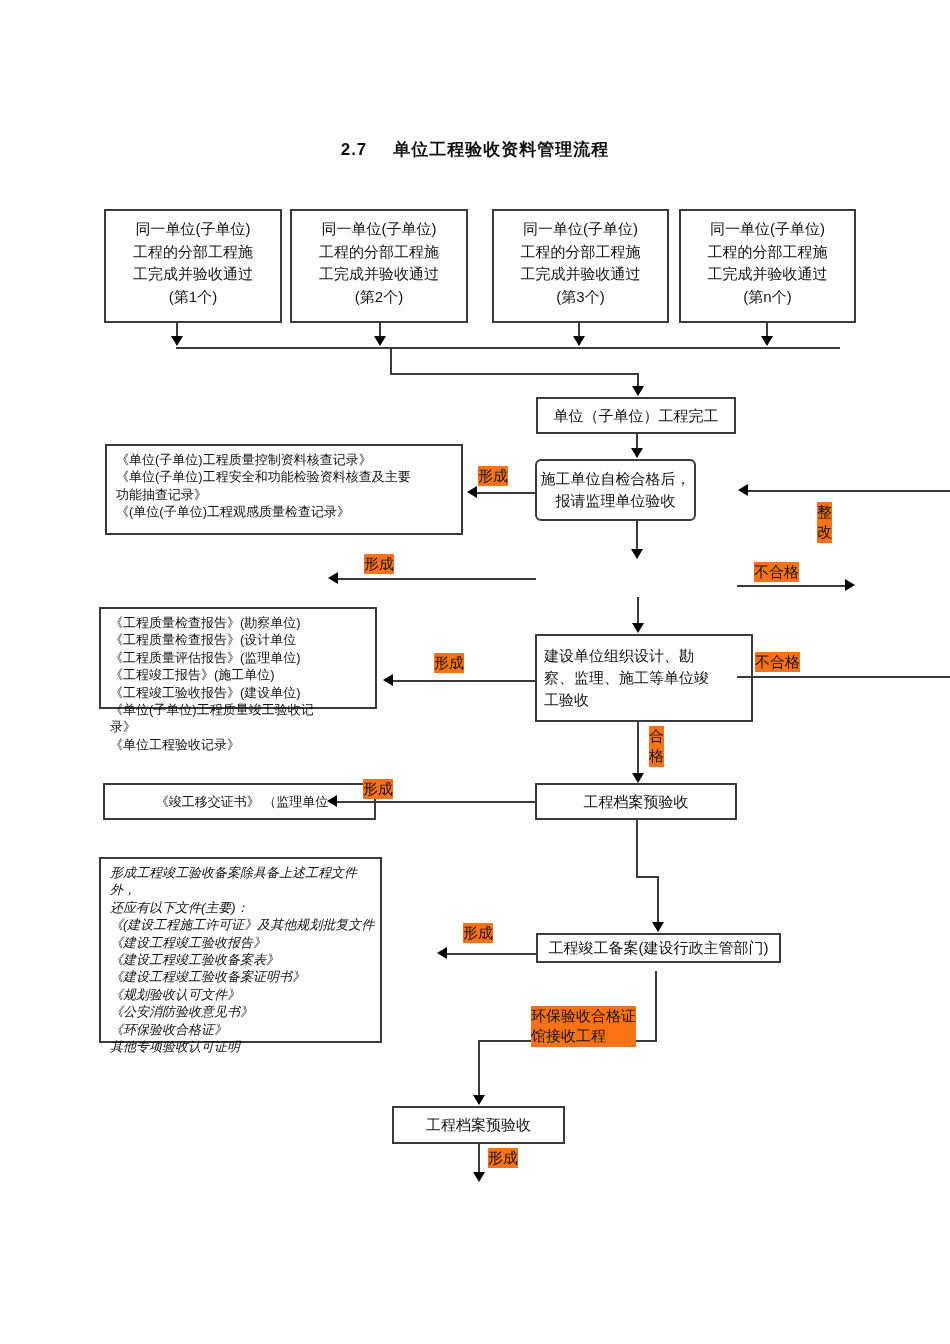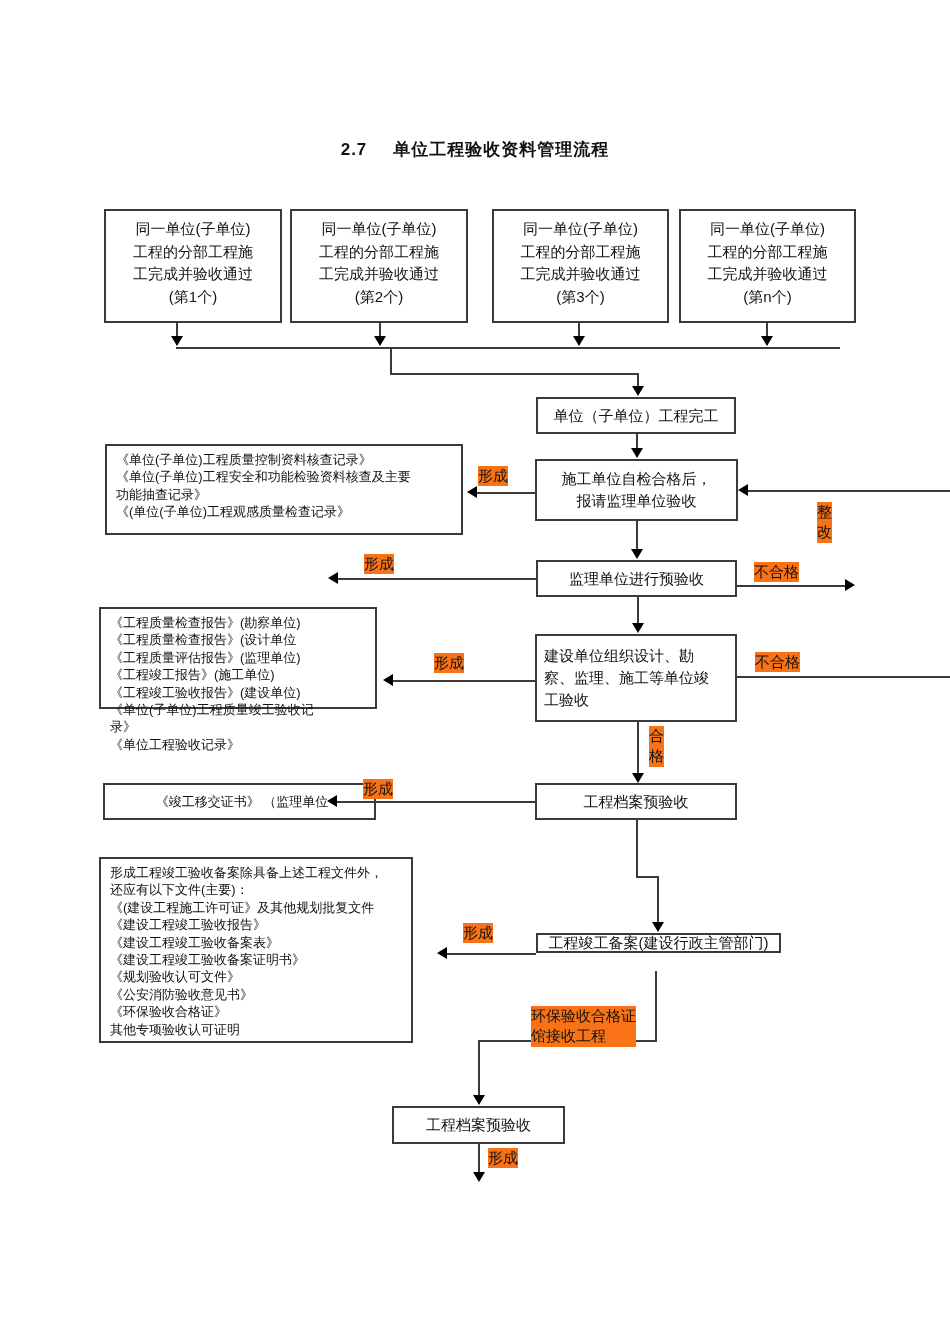--- a/index.html
+++ b/index.html
@@ -46,44 +46,43 @@
   <div class="box toprow" style="left:492px;top:209px;width:177px;height:114px;">同一单位(子单位)
 工程的分部工程施
 工完成并验收通过
 (第3个)</div>
   <div class="box toprow" style="left:679px;top:209px;width:177px;height:114px;">同一单位(子单位)
 工程的分部工程施
 工完成并验收通过
 (第n个)</div>
 
   <div class="box" style="left:536px;top:397px;width:200px;height:37px;">单位（子单位）工程完工</div>
-  <div class="box" style="left:535px;top:459px;width:203px;height:62px;">施工单位自检合格后，
+  <div class="box" style="left:535px;top:459px;width:161px;height:62px;border-radius:6px;">施工单位自检合格后，
 报请监理单位验收</div>
-  <div class="box" style="left:536px;top:560px;width:201px;height:37px;">监理单位进行预验收</div>
-  <div class="box leftalign" style="left:535px;top:634px;width:202px;height:88px;">建设单位组织设计、勘
+  <div class="box leftalign" style="left:535px;top:634px;width:218px;height:88px;">建设单位组织设计、勘
 察、监理、施工等单位竣
 工验收</div>
   <div class="box" style="left:535px;top:783px;width:202px;height:37px;">工程档案预验收</div>
-  <div class="box" style="left:536px;top:933px;width:245px;height:20px;">工程竣工备案(建设行政主管部门)</div>
+  <div class="box" style="left:536px;top:933px;width:245px;height:30px;">工程竣工备案(建设行政主管部门)</div>
   <div class="box" style="left:392px;top:1106px;width:173px;height:38px;">工程档案预验收</div>
 
   <div class="docbox" style="left:105px;top:444px;width:358px;height:91px;">《单位(子单位)工程质量控制资料核查记录》
 《单位(子单位)工程安全和功能检验资料核查及主要
 功能抽查记录》
 《(单位(子单位)工程观感质量检查记录》</div>
   <div class="docbox" style="left:99px;top:607px;width:278px;height:102px;">《工程质量检查报告》(勘察单位)
 《工程质量检查报告》(设计单位
 《工程质量评估报告》(监理单位)
 《工程竣工报告》(施工单位)
 《工程竣工验收报告》(建设单位)
 《单位(子单位)工程质量竣工验收记
 录》
 《单位工程验收记录》</div>
   <div class="docbox" style="left:103px;top:783px;width:273px;height:37px;display:flex;align-items:center;justify-content:center;">《竣工移交证书》 （监理单位</div>
-  <div class="docbox" style="left:99px;top:857px;width:314px;height:186px;">形成工程竣工验收备案除具备上述工程文件外，
+  <div class="docbox" style="left:99px;top:857px;width:283px;height:186px;font-style:italic;">形成工程竣工验收备案除具备上述工程文件外，
 还应有以下文件(主要)：
 《(建设工程施工许可证》及其他规划批复文件
 《建设工程竣工验收报告》
 《建设工程竣工验收备案表》
 《建设工程竣工验收备案证明书》
 《规划验收认可文件》
 《公安消防验收意见书》
 《环保验收合格证》
 其他专项验收认可证明</div>
 

